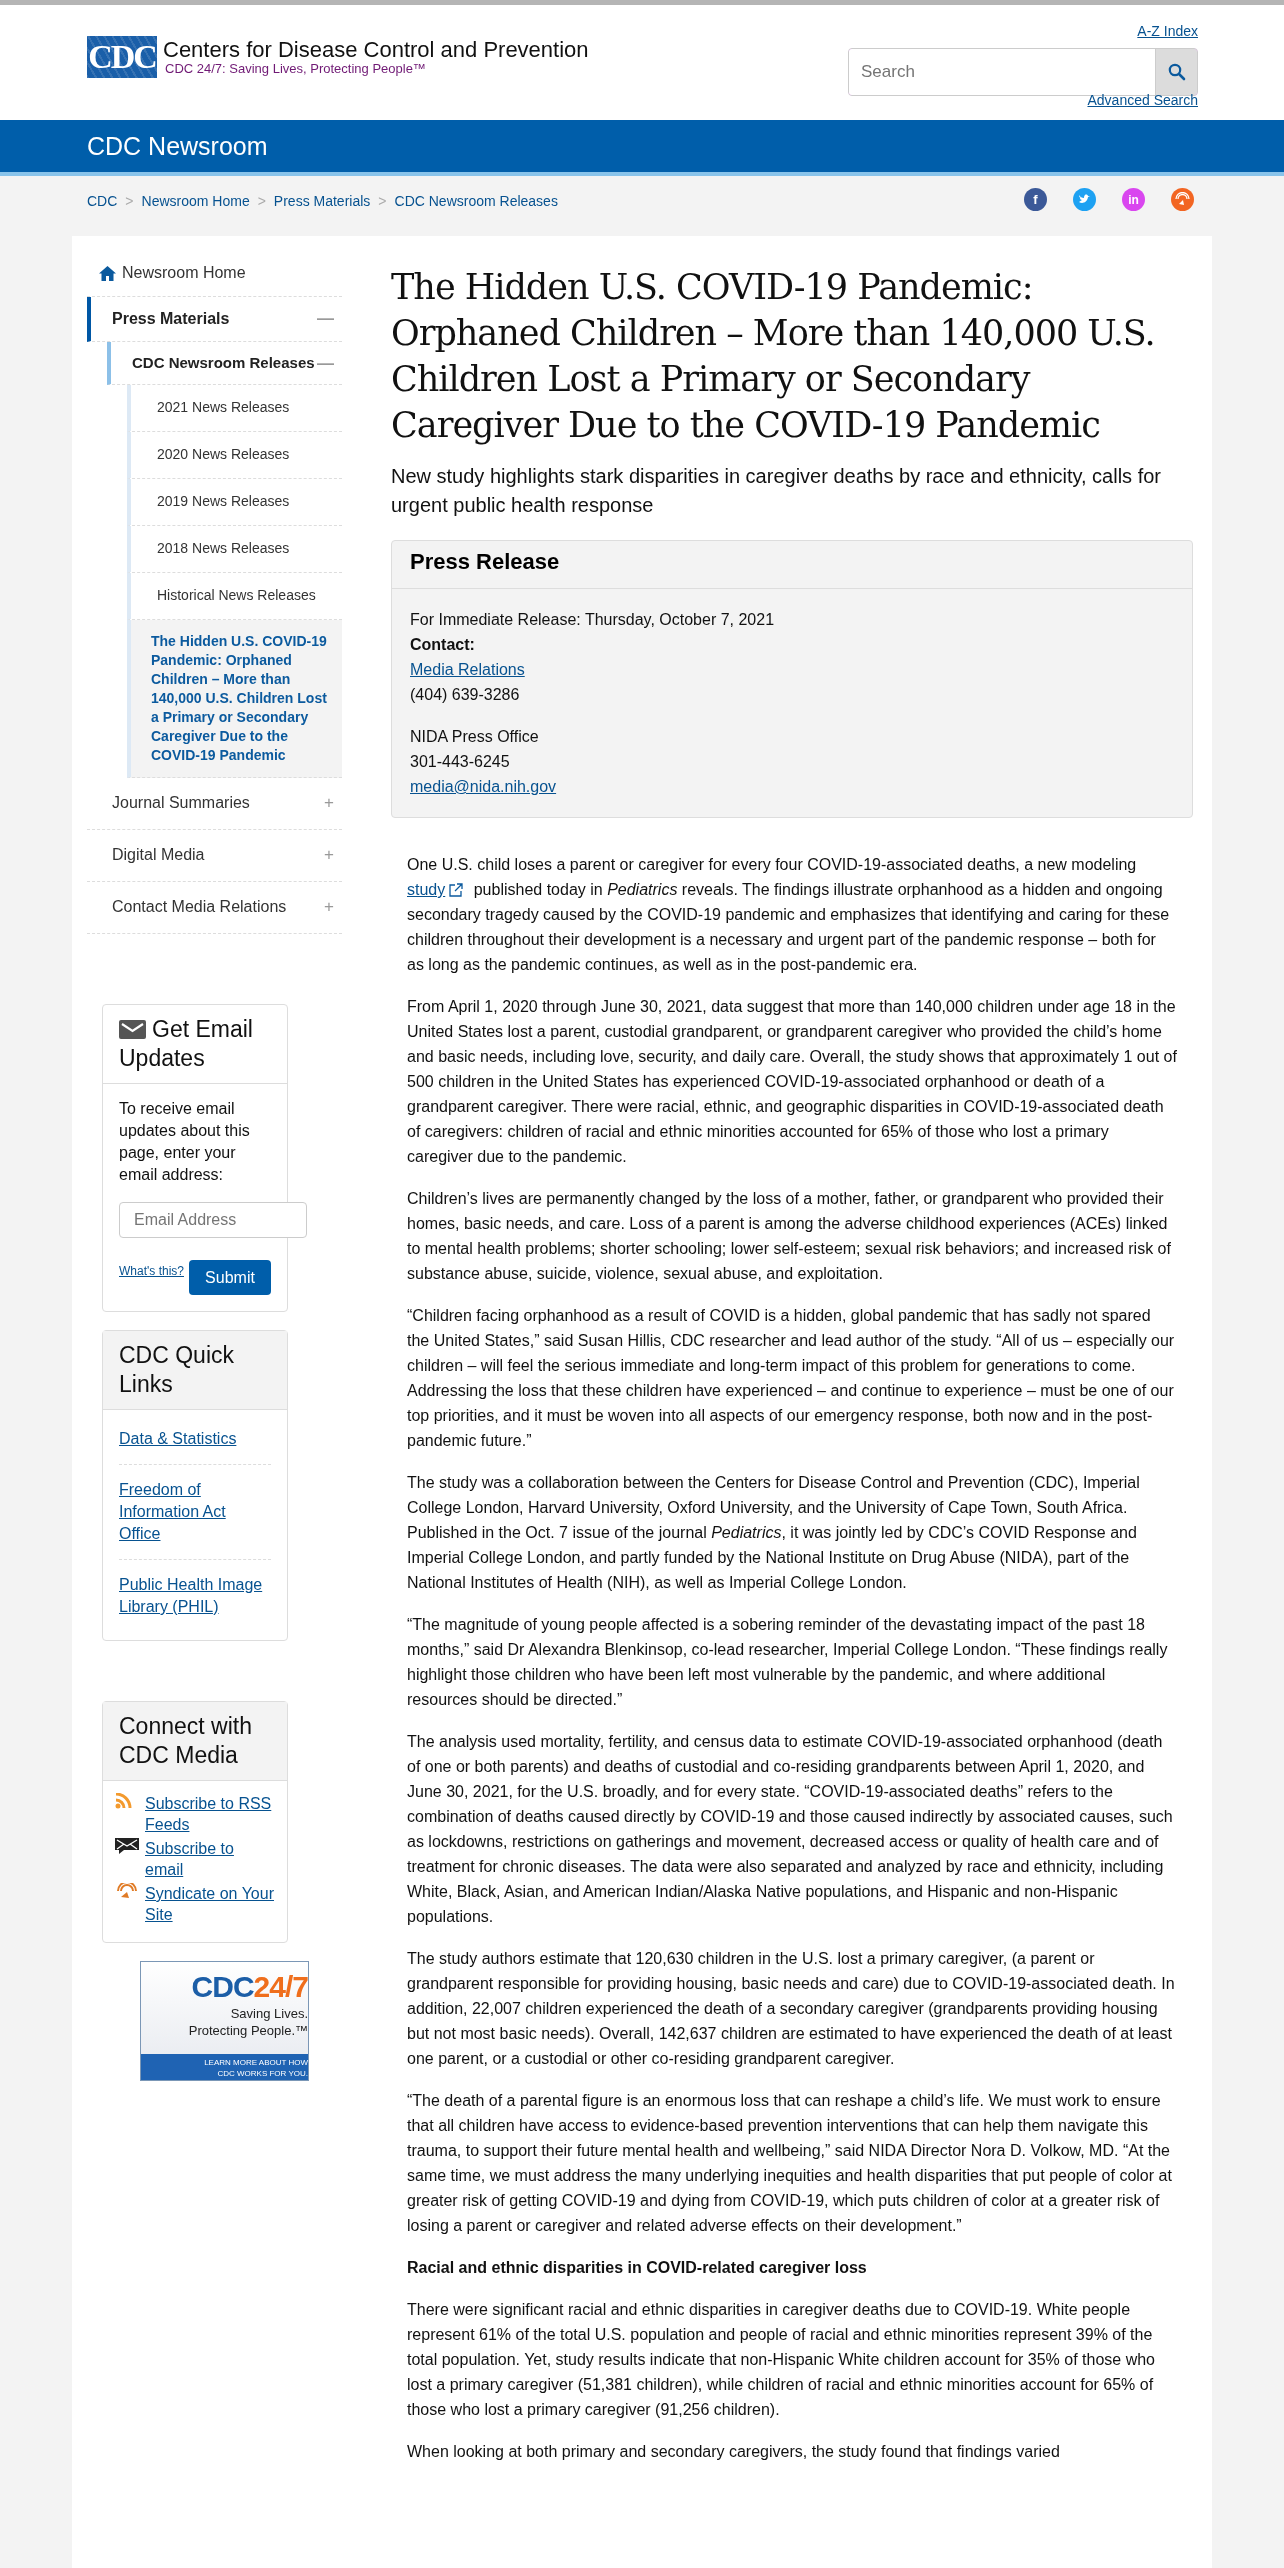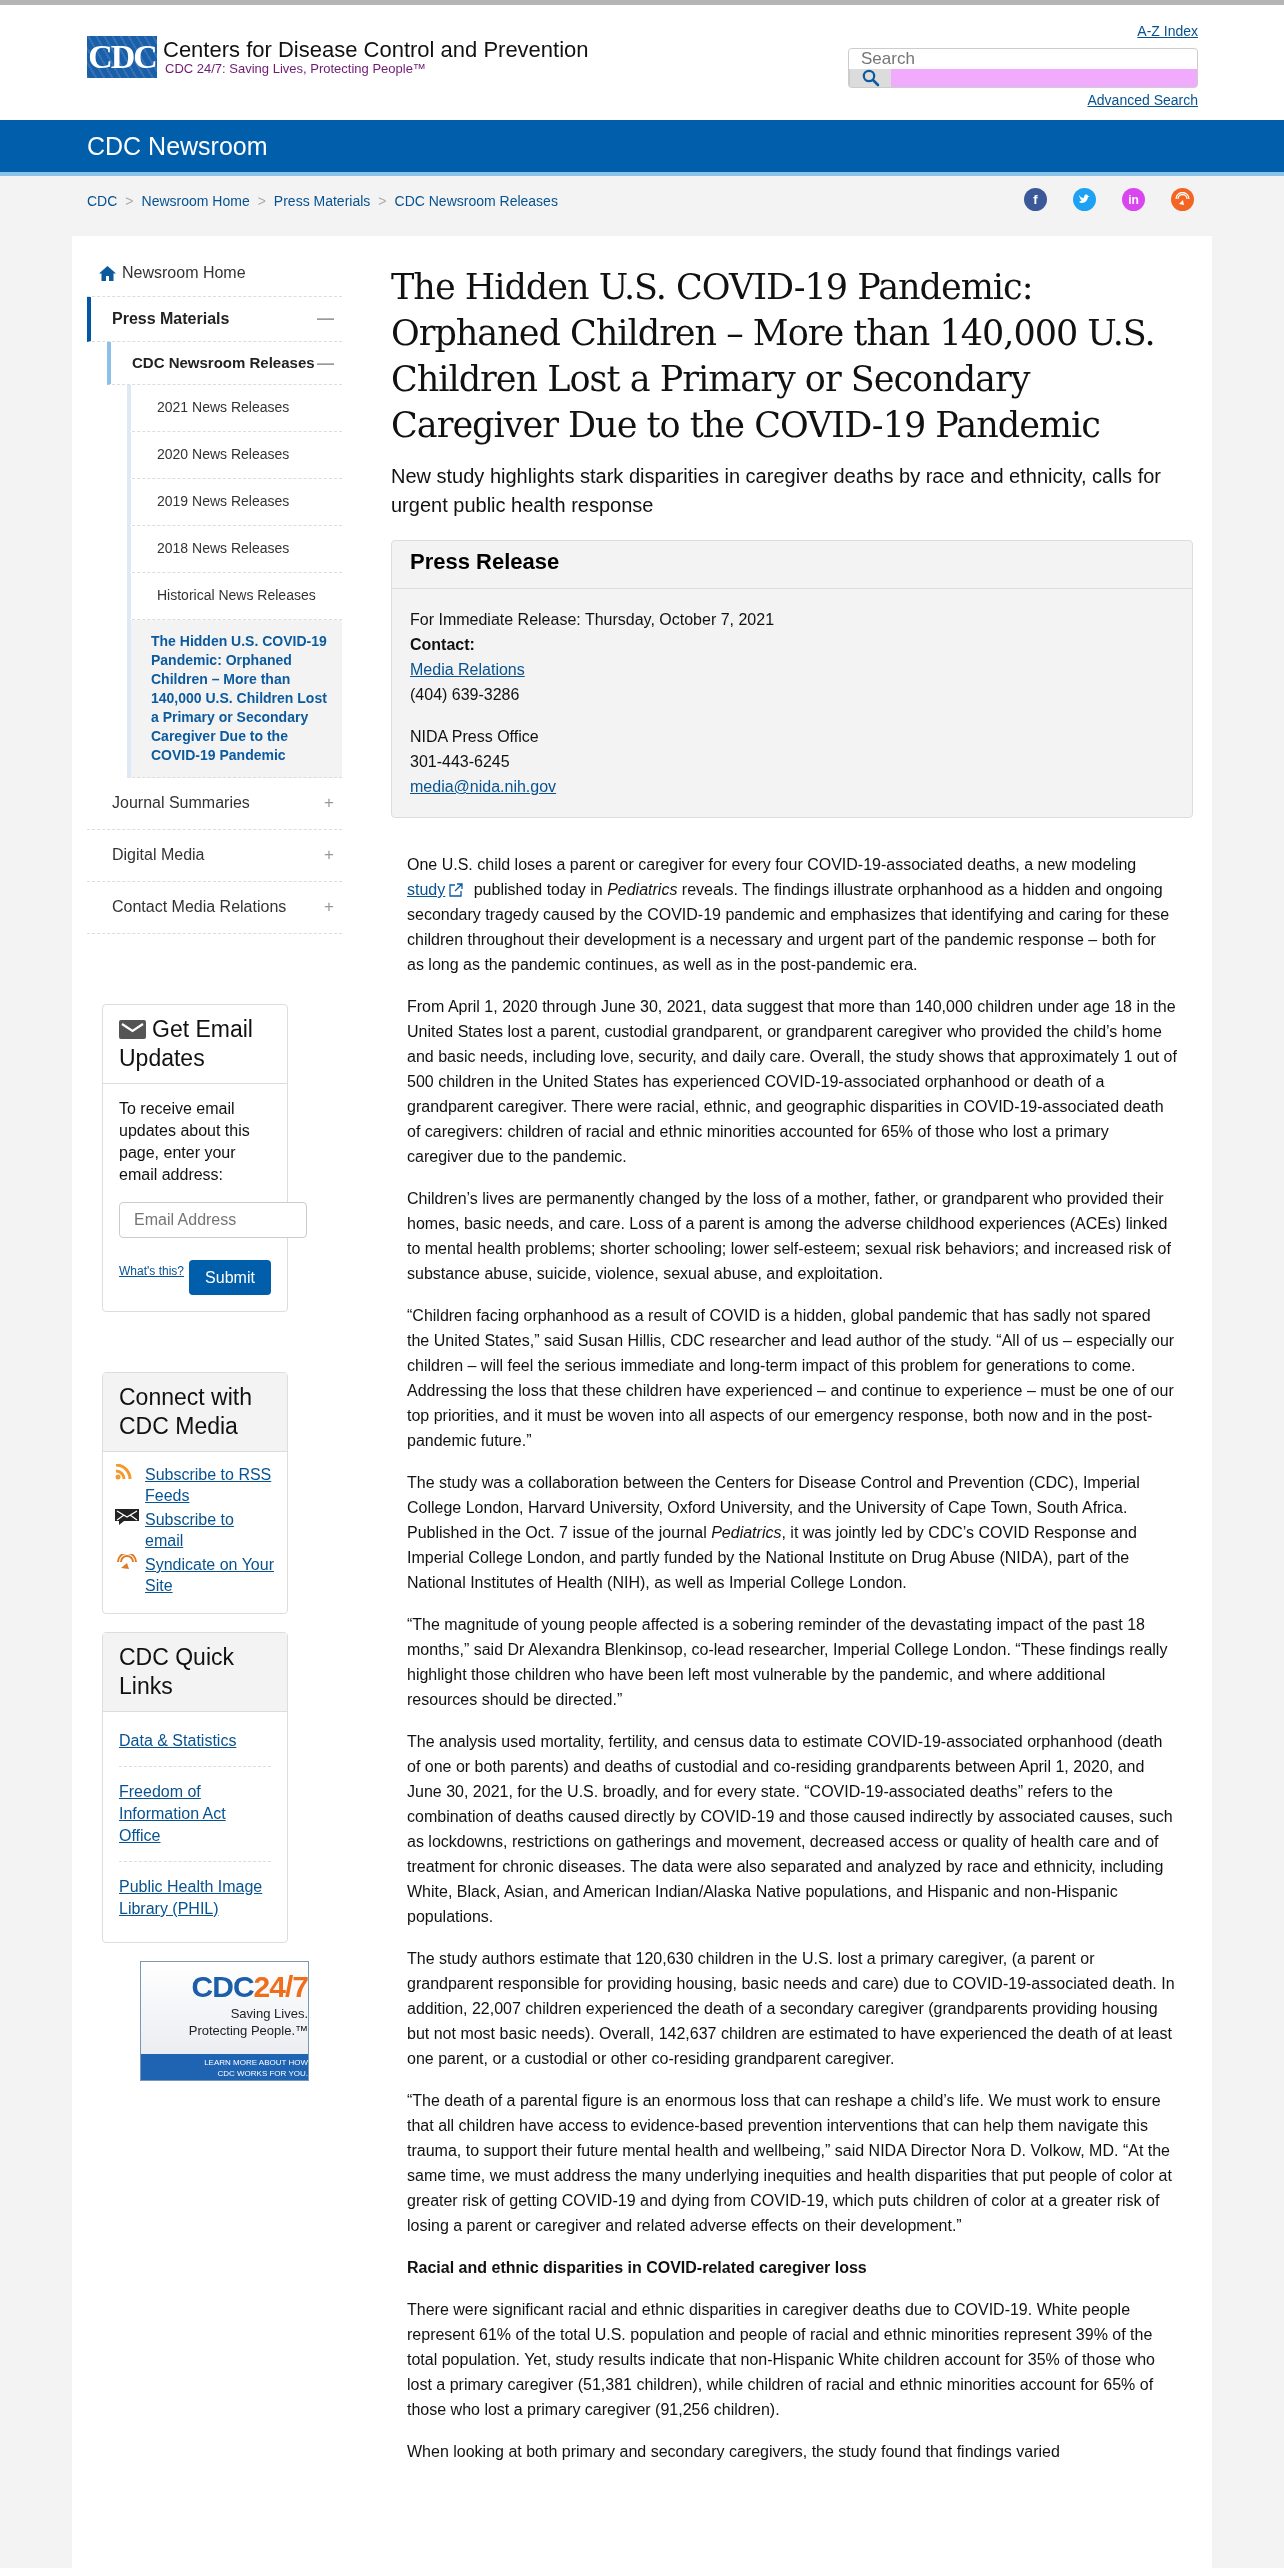--- a/index.html
+++ b/index.html
@@ -17,22 +17,22 @@
   .logo-box {
     width: 70px; height: 42px; background: #1a5fa9;
     color: #fff; font-family: "Liberation Serif", serif; font-weight: bold;
     font-size: 34px; letter-spacing: -2px; display: flex; align-items: center; justify-content: center;
     background-image: repeating-linear-gradient(60deg, rgba(255,255,255,0.12) 0 2px, transparent 2px 7px);
   }
   .logo-text { margin-left: 6px; }
   .logo-title { font-size: 22px; color: #111; line-height: 24px; }
   .logo-sub { font-size: 13px; color: #701a75; line-height: 14px; margin-left: 2px; }
   .az { position: absolute; right: 86px; top: 18px; font-size: 14px; }
-  .search { position: absolute; right: 86px; top: 43px; width: 350px; height: 40px; display: flex;
-    border: 1px solid #ccc; border-radius: 4px; overflow: hidden; background:#f0abfc;flex-direction:column; }
+  .search { position: absolute; right: 86px; top: 43px; width: 350px; height: 48px; display: flex;
+    border: 1px solid #ccc; border-radius: 4px; overflow: hidden; background:#f0abfc; }
   .search input { flex: 1; border: none; font-size: 17px; padding: 0 12px; color: #555;
     font-family: "Liberation Sans", sans-serif; outline: none; }
   .search-btn { width: 42px; background: #dcdcdc; border-left: 1px solid #ccc;
     display: flex; align-items: center; justify-content: center; }
   .adv { position: absolute; right: 86px; top: 87px; font-size: 14px; }
 
   .bluebar { height: 56px; background: #005eaa; border-bottom: 4px solid #88c3ea; position: relative; }
   .bluebar .title { position: absolute; left: 87px; top: 12px; color: #fff; font-size: 25px; }
 
   .crumbs-row { height: 55px; position: relative; }
@@ -193,20 +193,29 @@
       <div class="card-body">
         <div class="email-text">To receive email updates about this page, enter your email address:</div>
         <input class="email-input" type="text" placeholder="Email Address" style="">
         <div class="email-row">
           <a href="#" class="whats">What's this?</a>
           <button class="submit">Submit</button>
         </div>
       </div>
     </div>
 
+    <div class="card quick-card">
+      <div class="card-head grey">CDC Quick Links</div>
+      <div class="card-body" style="padding-top:4px; padding-bottom:8px">
+        <div class="quick-link"><a href="#">Data &amp; Statistics</a></div>
+        <div class="quick-link"><a href="#">Freedom of Information Act Office</a></div>
+        <div class="quick-link"><a href="#">Public Health Image Library (PHIL)</a></div>
+      </div>
+    </div>
+
     <div class="card connect-card">
       <div class="card-head grey">Connect with CDC Media</div>
       <div class="connect-body">
         <div class="conn-item">
           <svg width="24" height="16" viewBox="0 0 24 16" style="flex:none">
               <circle cx="3" cy="13" r="2.5" fill="#f39a2e"></circle>
               <path d="M1 7a8 8 0 0 1 8 8M1 1a14 14 0 0 1 14 14" fill="none" stroke="#f39a2e" stroke-width="3"></path>
             </svg>
           <a href="#">Subscribe to RSS Feeds</a>
         </div>
@@ -217,29 +226,20 @@
             </svg>
           <a href="#">Subscribe to email</a>
         </div>
         <div class="conn-item">
           <svg width="24" height="16" viewBox="0 0 24 16" style="flex:none">
               <path d="M6 8a6 6 0 0 1 12 0M3 8a9 9 0 0 1 18 0" fill="none" stroke="#e07b26" stroke-width="2"></path>
               <path d="M6 14l6-5 2 6z" fill="#e07b26"></path>
             </svg>
           <a href="#">Syndicate on Your Site</a>
         </div>
-      </div>
-    </div>
-
-    <div class="card quick-card">
-      <div class="card-head grey">CDC Quick Links</div>
-      <div class="card-body" style="padding-top:4px; padding-bottom:8px">
-        <div class="quick-link"><a href="#">Data &amp; Statistics</a></div>
-        <div class="quick-link"><a href="#">Freedom of Information Act Office</a></div>
-        <div class="quick-link"><a href="#">Public Health Image Library (PHIL)</a></div>
       </div>
     </div>
 
     <div class="ad">
       <div class="ad-logo"><span class="c">CDC</span><span class="n">24/7</span></div>
       <div class="ad-tag">Saving Lives.</div>
       <div class="ad-tag">Protecting People.™</div>
       <div class="ad-bar">
         <div>LEARN MORE ABOUT HOW</div>
         <div>CDC WORKS FOR YOU.</div>

